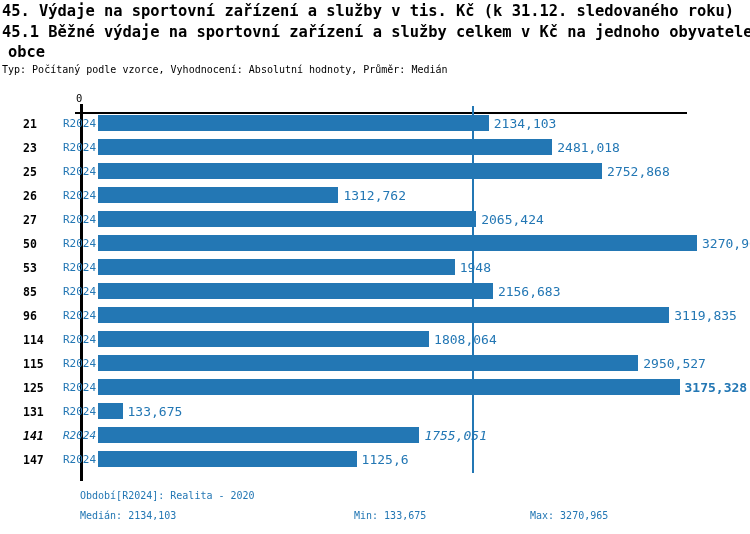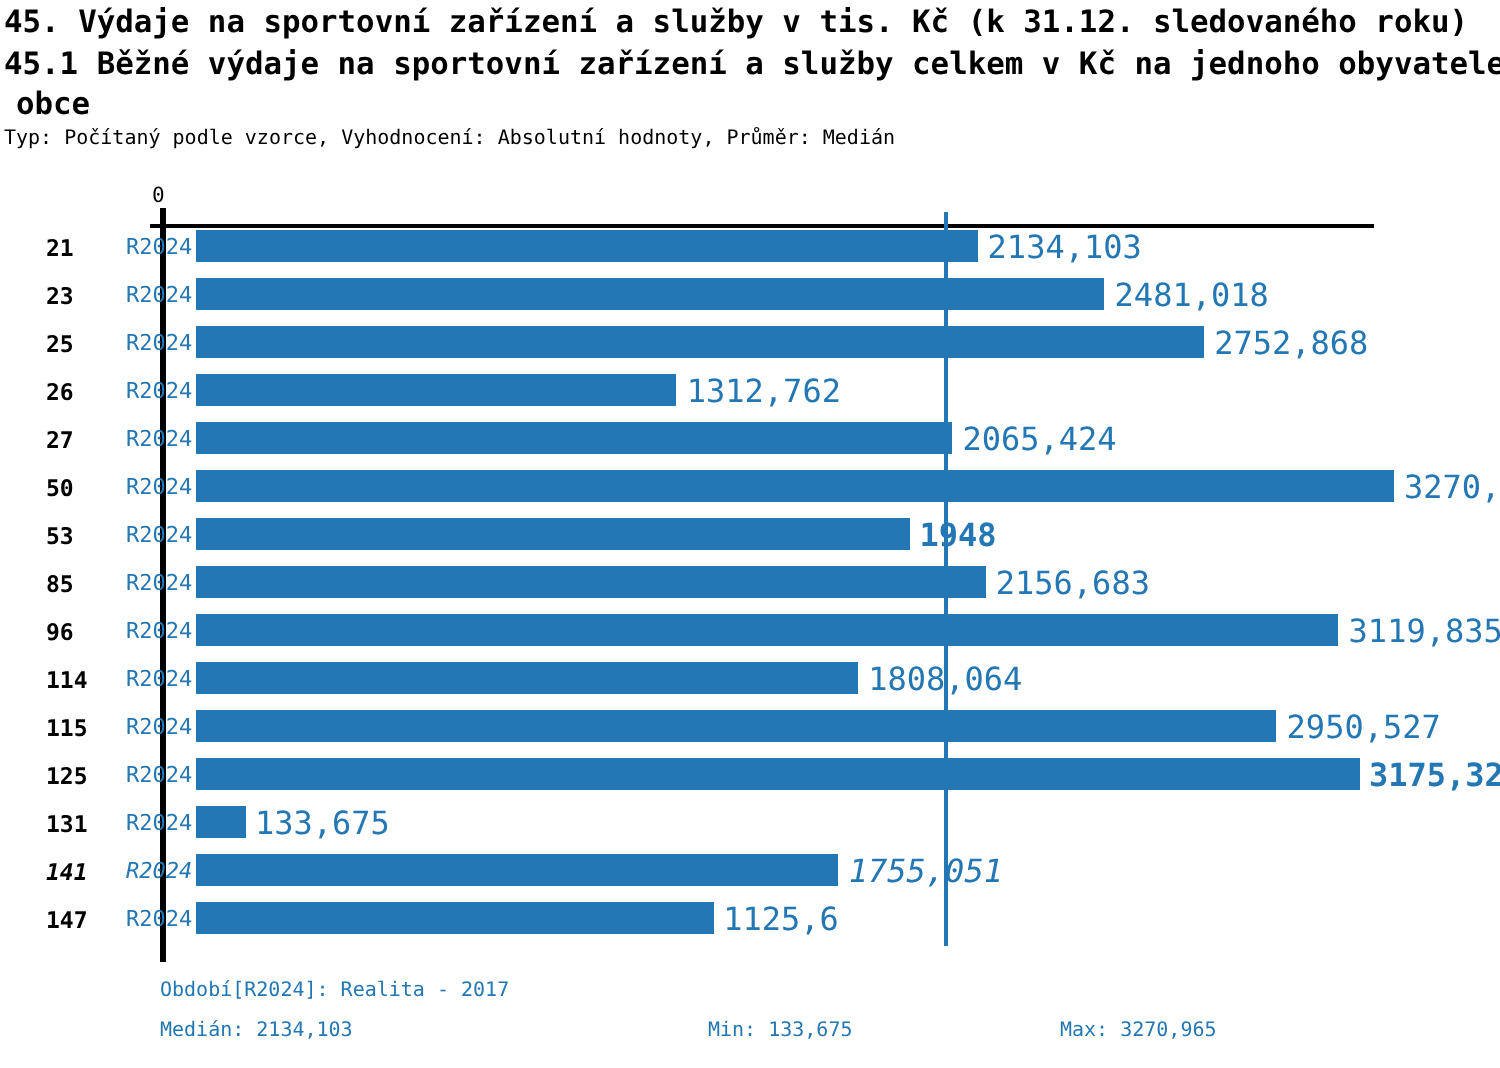--- a/index.html
+++ b/index.html
@@ -24,21 +24,21 @@
   .yaxis{position:absolute;left:80px;top:104px;width:3px;height:377px;background:var(--black);}
   .xaxis{position:absolute;left:75px;top:112px;width:612px;height:2px;background:var(--black);}
   .medline{position:absolute;top:106px;width:2px;height:367px;background:var(--blue);z-index:1;}
   .plot{position:absolute;left:0;top:113px;width:750px;height:360px;}
   .crow{position:absolute;left:16px;width:641px;height:24px;}
   .cat{position:absolute;left:7px;top:2.5px;font-size:11.5px;line-height:16px;
     font-weight:bold;color:var(--black);white-space:pre;}
   .ser{position:absolute;left:47px;top:2.5px;font-size:11px;line-height:16px;
     color:var(--blue);white-space:pre;}
   .bar{position:absolute;left:82px;top:2px;height:16px;background:var(--blue);z-index:2;}
-  .val{position:absolute;top:2.5px;font-size:16px;line-height:16px;
+  .val{position:absolute;top:2.5px;font-size:13px;line-height:16px;
     color:var(--blue);white-space:pre;z-index:3;}
   .foot{position:absolute;white-space:pre;font-size:10px;line-height:12px;color:var(--blue);}
   .f-period{left:80px;top:490px;}
   .f-median{left:80px;top:510px;}
   .f-min{left:330px;top:510px;margin-left:24px;}
   .f-max{left:530px;top:510px;}
 </style>
 </head>
 <body>
 
@@ -86,21 +86,21 @@
     <div class="crow" style="top: 120px;">
       <span class="cat">50</span>
       <span class="ser">R2024</span>
       <div class="bar" style="width: 599px;"></div>
       <span class="val" style="left: 686px;">3270,965</span>
     </div>
     <div class="crow" style="top: 144px;">
       <span class="cat">53</span>
       <span class="ser">R2024</span>
       <div class="bar" style="width: 356.7px;"></div>
-      <span class="val" style="left: 443.7px; font-weight: bold;">1948</span>
+      <span class="val" style="left: 443.7px;">1948</span>
     </div>
     <div class="crow" style="top: 168px;">
       <span class="cat">85</span>
       <span class="ser">R2024</span>
       <div class="bar" style="width: 394.9px;"></div>
       <span class="val" style="left: 481.9px;">2156,683</span>
     </div>
     <div class="crow" style="top: 192px;">
       <span class="cat">96</span>
       <span class="ser">R2024</span>
@@ -138,16 +138,16 @@
       <span class="val" style="left: 408.4px;">1755,051</span>
     </div>
     <div class="crow" style="top: 336px;">
       <span class="cat">147</span>
       <span class="ser">R2024</span>
       <div class="bar" style="width: 258.6px;"></div>
       <span class="val" style="left: 345.6px;">1125,6</span>
     </div>
   </div>
 
-<div class="foot f-period">Období[R2024]: Realita - 2017</div>
+<div class="foot f-period">Období[R2024]: Realita - 2020</div>
 <div class="foot f-median">Medián: 2134,103</div>
 <div class="foot f-min">Min: 133,675</div>
 <div class="foot f-max">Max: 3270,965</div>
 
 </body></html>

